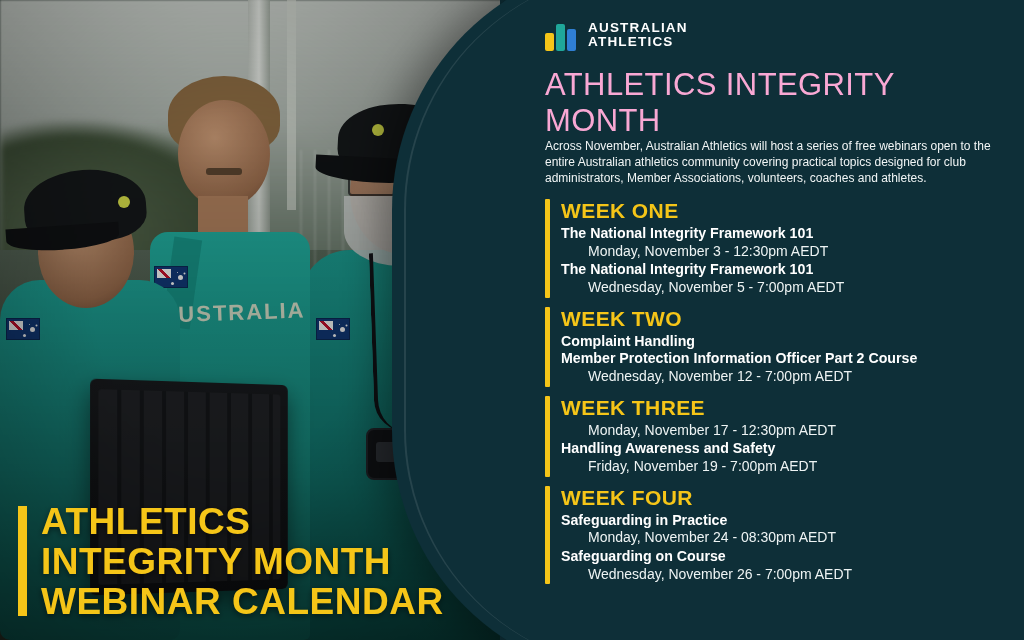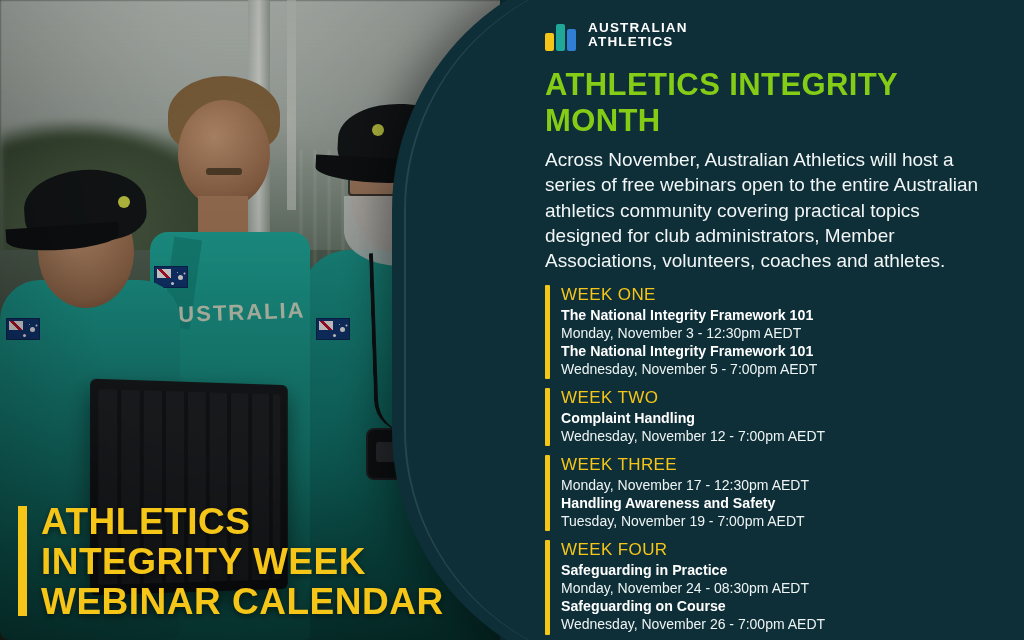--- a/index.html
+++ b/index.html
@@ -236,46 +236,45 @@
     position: absolute; bottom: 0; width: 9px; border-radius: 2px;
   }
   .bm1 { left: 0;  height: 18px; background: #f5c518; }
   .bm2 { left: 11px; height: 27px; background: #1fa79a; }
   .bm3 { left: 22px; height: 22px; background: #2f7fd4; }
   .brand-text { line-height: 1.0; }
   .brand-text .l1 { font-size: 13.5px; font-weight: bold; letter-spacing: 1.2px; color:#fff; }
   .brand-text .l2 { font-size: 13.5px; font-weight: bold; letter-spacing: 1.2px; color:#fff; }
 
   .headline {
-    color: #84cc16;
+    color: #f9a8d4;
     font-size: 31px;
-    font-weight: bold;
+    font-weight: normal;
     letter-spacing: .4px;
-    margin-bottom: 8px;
   }
   .intro {
-    font-size: 19px;
+    font-size: 12px;
     line-height: 1.33;
     color: #f2f6f6;
     margin-bottom: 12px;
     max-width: 452px;
   }
 
   .week { display: flex; gap: 11px; margin-bottom: 9px; }
   .week-bar { width: 5px; background: #f5c518; flex: 0 0 5px; border-radius: 1px; }
   .week-body { flex: 1; }
   .week-title {
-    color: #f5c518; font-weight: normal; font-size: 17px;
+    color: #f5c518; font-weight: bold; font-size: 21px;
     letter-spacing: .4px; line-height: 1.15; margin-bottom: 2px;
   }
   .sess-name {
     font-weight: bold; font-size: 14.2px; color: #ffffff; line-height: 1.25;
   }
   .sess-time {
-    font-size: 14px; color: #eef4f4; line-height: 1.25; margin-bottom: 1px;
+    font-size: 14px; color: #eef4f4; line-height: 1.25; margin-bottom: 1px; margin-left: 27px;
   }
 </style>
 </head>
 <body>
 
 <div class="poster">
 
   <div class="photo">
     <div class="ph-sky"></div>
     <div class="ph-trees"></div>
@@ -323,21 +322,21 @@
   </div>
 
   <div class="right-panel"></div>
   <div class="curve"></div>
   <div class="curve-inner"></div>
 
   <div class="title-block">
     <div class="title-bar"></div>
     <div class="title-text">
       <div>ATHLETICS</div>
-      <div>INTEGRITY WEEK</div>
+      <div>INTEGRITY MONTH</div>
       <div>WEBINAR CALENDAR</div>
     </div>
   </div>
 
   <div class="content">
 
     <div class="brand">
       <div class="brand-mark">
         <span class="bm1"></span>
           <span class="bm2"></span>
@@ -361,31 +360,32 @@
         <div class="sess-name">The National Integrity Framework 101</div>
         <div class="sess-time">Wednesday, November 5 - 7:00pm AEDT</div>
       </div>
     </div>
 
     <div class="week">
       <div class="week-bar"></div>
       <div class="week-body">
         <div class="week-title">WEEK TWO</div>
         <div class="sess-name">Complaint Handling</div>
+        <div class="sess-name">Member Protection Information Officer Part 2 Course</div>
         <div class="sess-time">Wednesday, November 12 - 7:00pm AEDT</div>
       </div>
     </div>
 
     <div class="week">
       <div class="week-bar"></div>
       <div class="week-body">
         <div class="week-title">WEEK THREE</div>
         <div class="sess-time">Monday, November 17 - 12:30pm AEDT</div>
         <div class="sess-name">Handling Awareness and Safety</div>
-        <div class="sess-time">Tuesday, November 19 - 7:00pm AEDT</div>
+        <div class="sess-time">Friday, November 19 - 7:00pm AEDT</div>
       </div>
     </div>
 
     <div class="week">
       <div class="week-bar"></div>
       <div class="week-body">
         <div class="week-title">WEEK FOUR</div>
         <div class="sess-name">Safeguarding in Practice</div>
         <div class="sess-time">Monday, November 24 - 08:30pm AEDT</div>
         <div class="sess-name">Safeguarding on Course</div>

